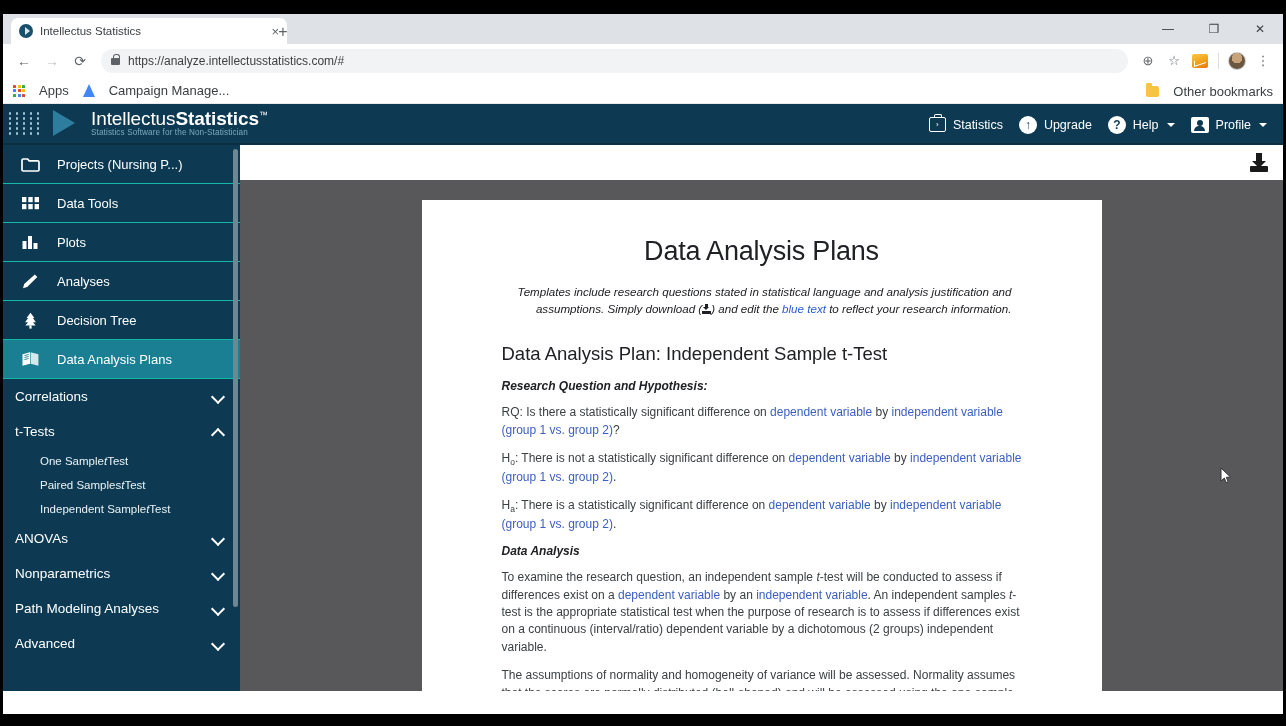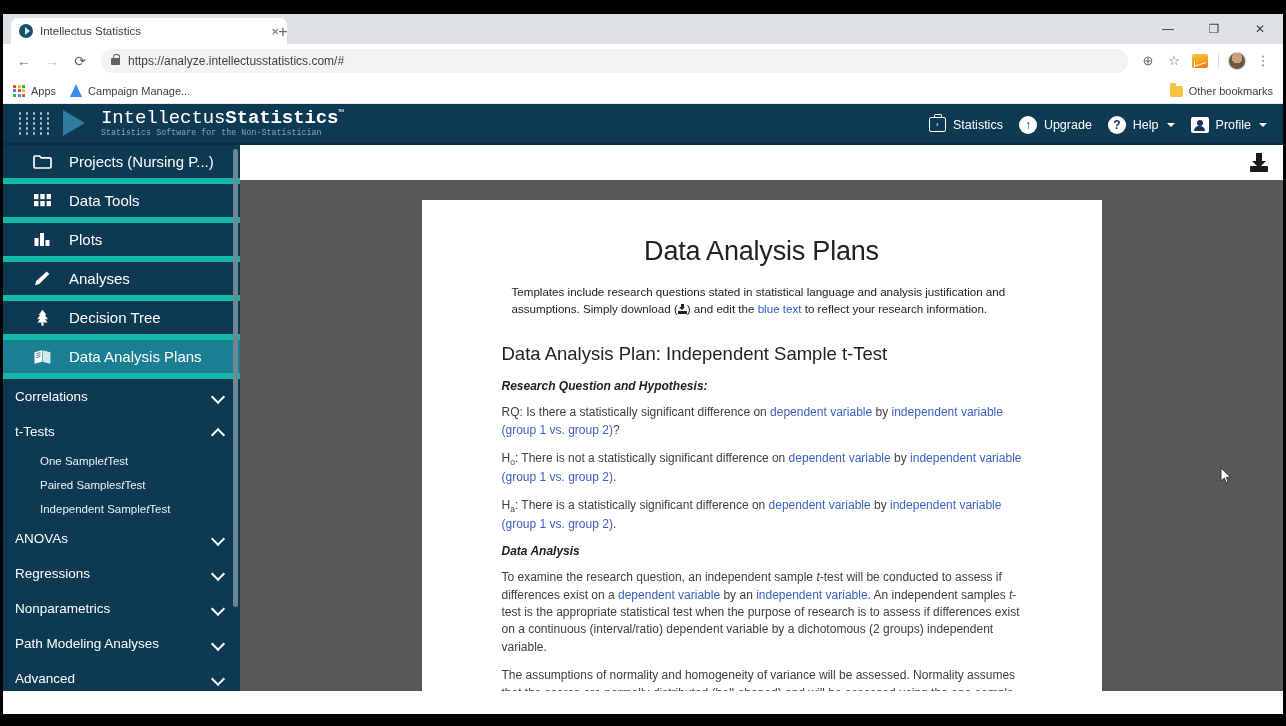--- a/index.html
+++ b/index.html
@@ -150,21 +150,21 @@
   .bookmarks {
     height: 26px;
     background: #fff;
     display: flex; align-items: center;
     padding: 0 10px;
     gap: 14px;
     border-bottom: 1px solid #e8eaed;
     position: relative;
   }
   .bm { display: flex; align-items: center; gap: 6px; cursor: pointer; }
-  .bm-label { font-size: 11px; color: #3c4043; white-space: nowrap; }
+  .bm-label { font-size: 13px; color: #3c4043; white-space: nowrap; margin-left: 8px; }
   .apps-grid {
     width: 12px; height: 12px;
     display: grid;
     grid-template-columns: repeat(3, 3px);
     grid-template-rows: repeat(3, 3px);
     gap: 1.5px;
   }
   .apps-grid i { background: #5f6368; border-radius: 0.5px; display: block; }
   .apps-grid i:nth-child(1) { background:#ea4335; }
   .apps-grid i:nth-child(2) { background:#fbbc05; }
@@ -203,23 +203,22 @@
   
   .appheader {
     height: 41px;
     background: #0d3a52;
     display: flex; align-items: center;
     position: relative;
     border-bottom: 2px solid #0a2f43;
   }
   .logo-wrap {
     display: flex; align-items: center;
-    padding-left: 14px;
+    padding-left: 4px;
     gap: 12px;
-    font-family: Liberation Mono, monospace;
   }
   .logo-dots {
     width: 34px; height: 24px;
     display: grid;
     grid-template-columns: repeat(5, 1fr);
     grid-template-rows: repeat(5, 1fr);
     gap: 1px;
   }
   .logo-dots i {
     background: #9fc4d6;
@@ -324,24 +323,24 @@
     background: #0d3a52;
     position: relative;
     overflow: hidden;
     flex: 0 0 auto;
   }
   .sb-scroll { position: absolute; inset: 0; }
   .sb-top .sb-item {
     height: 39px;
     display: flex; align-items: center;
     gap: 16px;
-    padding-left: 28px;
+    padding-left: 16px;
     color: #fff;
-    font-size: 15px;
-    border-bottom: 6px solid #14b8a6;
+    font-size: 13px;
+    border-bottom: 1px solid #14b8a6;
     cursor: pointer;
   }
   .sb-top .sb-item.active { background: #1b7f94; }
   .sb-ico {
     width: 22px; height: 20px;
     display: flex; align-items: center; justify-content: center;
     flex: 0 0 auto;
     color: #fff;
   }
   .sb-group {
@@ -434,21 +433,22 @@
   }
   .doc-title {
     text-align: center;
     font-size: 27px;
     font-weight: normal;
     color: #202124;
     margin-bottom: 16px;
     letter-spacing: -0.2px;
   }
   .doc-intro {
-    text-align: left;
+    text-align: right;
+    font-style: italic;
     font-size: 11.6px;
     line-height: 1.48;
     color: #202124;
     margin: 0 auto 26px;
     max-width: 500px;
   }
   .doc-intro .blue { color: #2a5bd7; }
   .dl-inline {
     display: inline-block;
     width: 9px; height: 10px;
@@ -725,24 +725,20 @@
             <span>Independent Sample </span>
               <i>t</i>
               <span> Test</span>
           </div>
 
           <div class="sb-group">
             <span>ANOVAs</span>
             <span class="chev"></span>
           </div>
           <div class="sb-group">
-            <span>Regressions</span>
-            <span class="chev"></span>
-          </div>
-          <div class="sb-group">
             <span>Nonparametrics</span>
             <span class="chev"></span>
           </div>
           <div class="sb-group">
             <span>Path Modeling Analyses</span>
             <span class="chev"></span>
           </div>
           <div class="sb-group">
             <span>Advanced</span>
             <span class="chev"></span>

